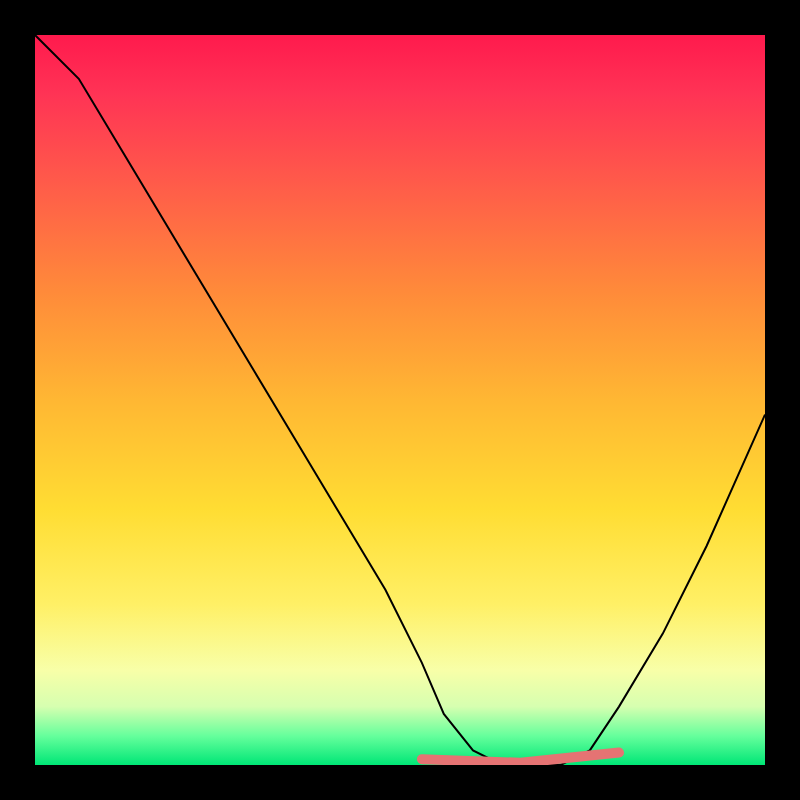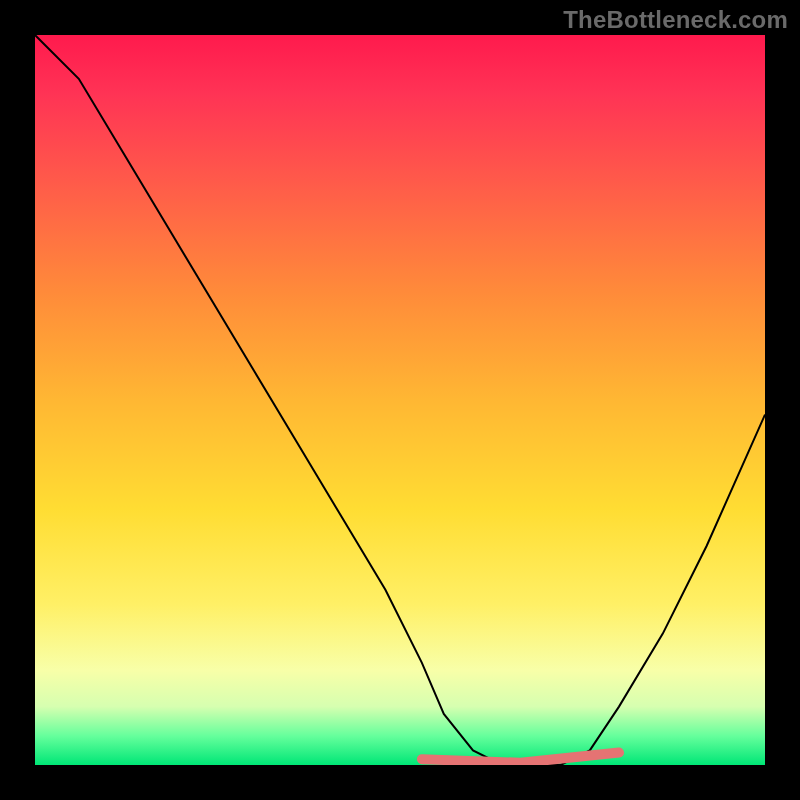--- a/index.html
+++ b/index.html
@@ -55,21 +55,20 @@
     font-weight: 600;
     letter-spacing: 0.2px;
     user-select: none;
   }
 </style>
 </head>
 <body>
 
 <div class="frame">
 
-  <div class="watermark">TheBottleneck.com</div>
 
   <div class="plot">
     <svg viewBox="0 0 100 100" preserveAspectRatio="none">
       <path id="curve-path" fill="none" stroke="#000" stroke-width="2" vector-effect="non-scaling-stroke" d="M0.00 0.00 L6.00 6.00 L12.00 16.00 L18.00 26.00 L24.00 36.00 L30.00 46.00 L36.00 56.00 L42.00 66.00 L48.00 76.00 L53.00 86.00 L56.00 93.00 L60.00 98.00 L64.00 100.00 L68.00 100.00 L72.00 100.00 L76.00 98.00 L80.00 92.00 L86.00 82.00 L92.00 70.00 L100.00 52.00"></path>
       <path id="marker-path" fill="none" stroke="#e57373" stroke-width="10" stroke-linecap="round" vector-effect="non-scaling-stroke" d="M53.00 99.20 L66.50 99.70 L80.00 98.30"></path>
     </svg>
   </div>
 </div>
 
 </body></html>

